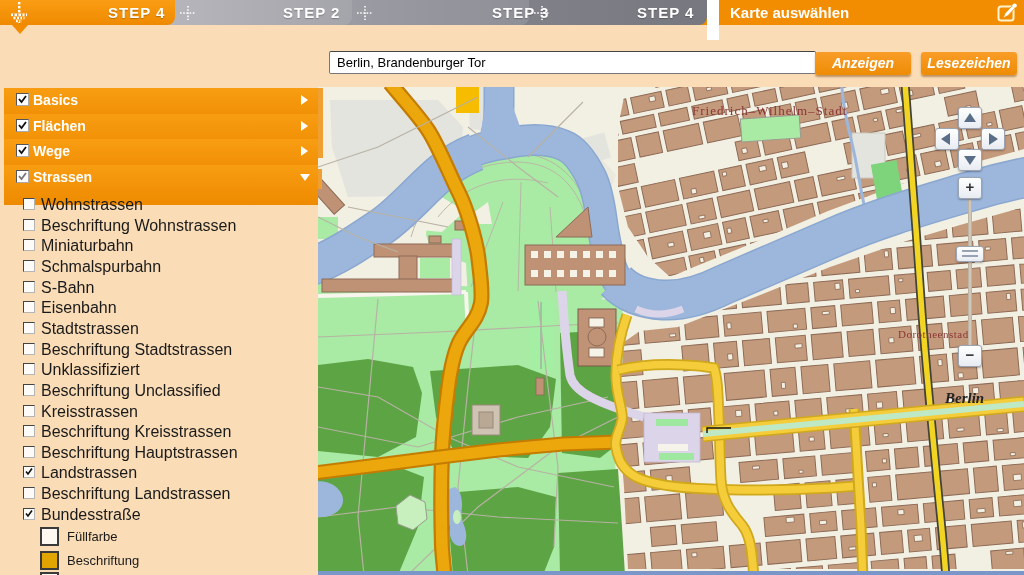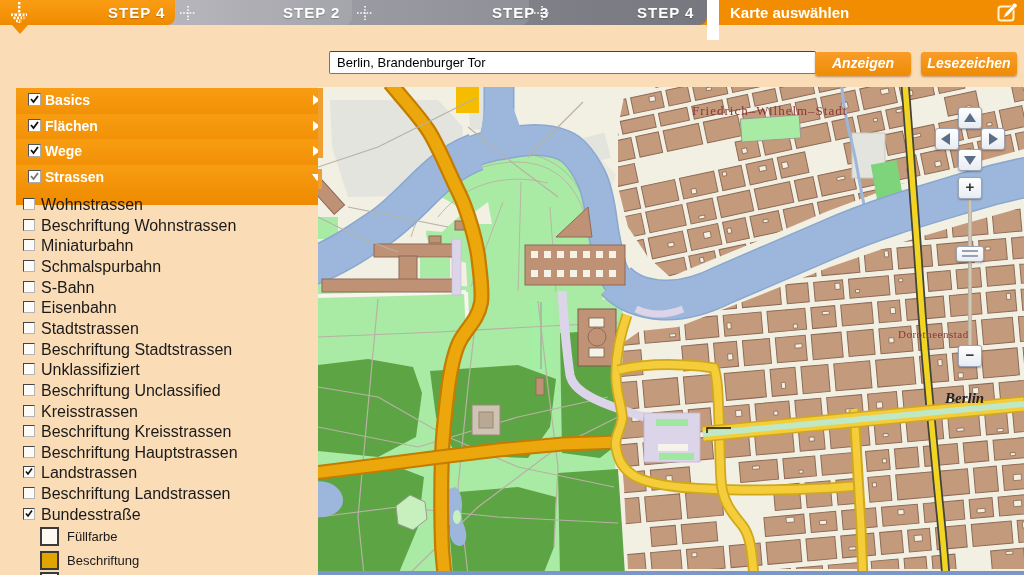--- a/index.html
+++ b/index.html
@@ -14,21 +14,21 @@
 #whitegap{position:absolute;left:707px;top:0;width:12px;height:40px;background:#fff;z-index:5;}
 #rightbar{position:absolute;left:719px;top:0;width:305px;height:25px;background:#f28c00;z-index:5;}
 #rightbar .t{position:absolute;left:11px;top:4px;color:#fff;font-size:15px;font-weight:bold;}
 #notch{position:absolute;left:12px;top:25px;width:0;height:0;border-left:8px solid transparent;border-right:8px solid transparent;border-top:9px solid #f28c00;z-index:6;}
 .dcross{position:absolute;top:6px;width:15px;height:14px;z-index:6;}
 #search{position:absolute;left:321px;top:51px;width:478px;height:21px;background:#fff;border:1px solid #777;border-top-color:#444;border-radius:2px;font-size:13px;color:#000;padding:0 0 0 7px;line-height:21px;margin-left:8px;}
 .btn{position:absolute;top:52px;height:23px;background:linear-gradient(#f99d28,#ee8c05);border-radius:3px;box-shadow:0 2px 2px rgba(120,60,0,0.45);color:#fff;font-weight:bold;font-size:14px;text-align:center;line-height:23px;font-style:italic;}
 #btn1{left:815px;width:96px;}
 #btn2{left:921px;width:96px;}
 
-.hdr{position:absolute;left:16px;width:314px;height:40px;background:linear-gradient(#f89d12,#ee8a00);}
+.hdr{position:absolute;left:4px;width:314px;height:40px;background:linear-gradient(#f89d12,#ee8a00);}
 .hdr .cb{position:absolute;left:12px;top:5px;}
 .hdr .lbl{position:absolute;left:29px;top:4px;color:#fff;font-size:14px;font-weight:bold;}
 .hdr .arr{position:absolute;right:10px;top:7px;width:0;height:0;border-top:5px solid transparent;border-bottom:5px solid transparent;border-left:7px solid #fff;}
 .hdr .arrd{position:absolute;right:8px;top:9px;width:0;height:0;border-left:5px solid transparent;border-right:5px solid transparent;border-top:7px solid #fff;}
 .cb{width:13px;height:13px;background:#fff;border:1px solid;border-color:#555 #aaa #aaa #555;box-sizing:border-box;position:relative;}
 .cb svg{position:absolute;left:0px;top:0px;}
 .item{position:absolute;left:23px;height:20px;}
 .item .cb2{position:absolute;left:0;top:4px;width:12px;height:12px;background:#fdfbf7;border:1px solid;border-color:#444 #b5b5b5 #b5b5b5 #444;box-sizing:border-box;}
 .item .txt{position:absolute;left:18px;top:2px;font-size:16px;color:#1a1a1a;white-space:nowrap;}
 .sw{position:absolute;left:40px;width:19px;height:19px;border:2px solid #3a3a3a;box-sizing:border-box;}

